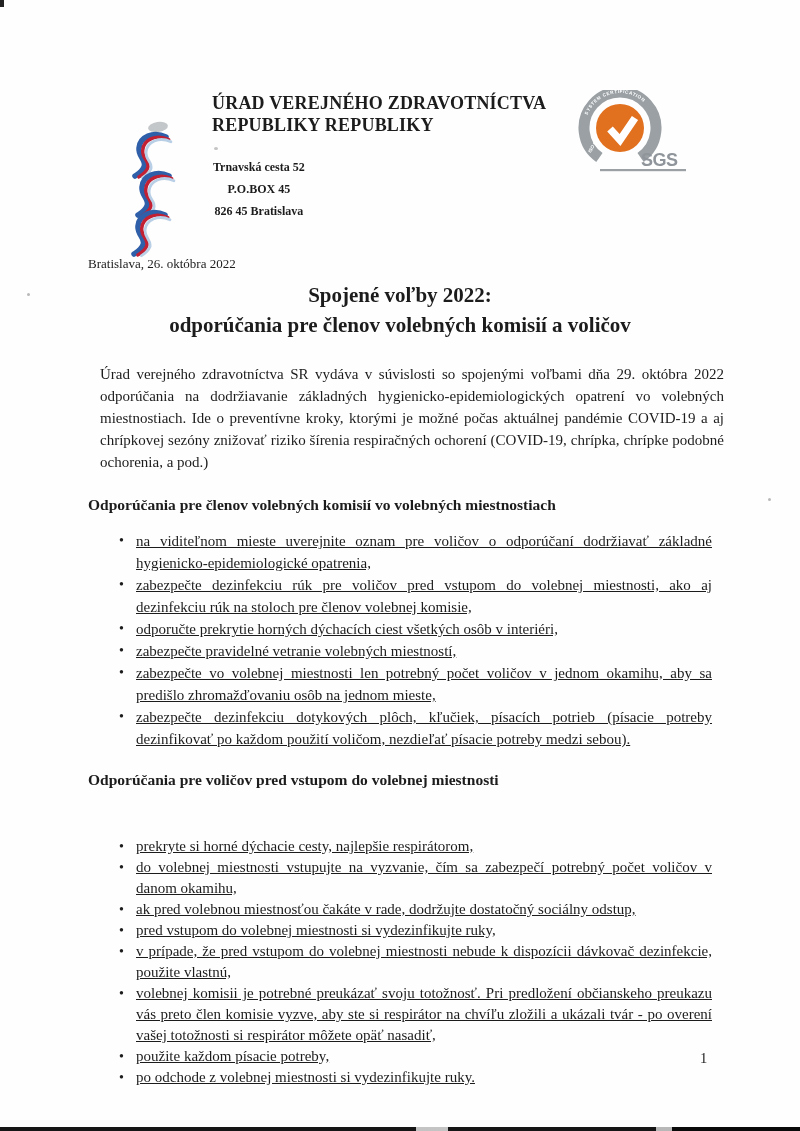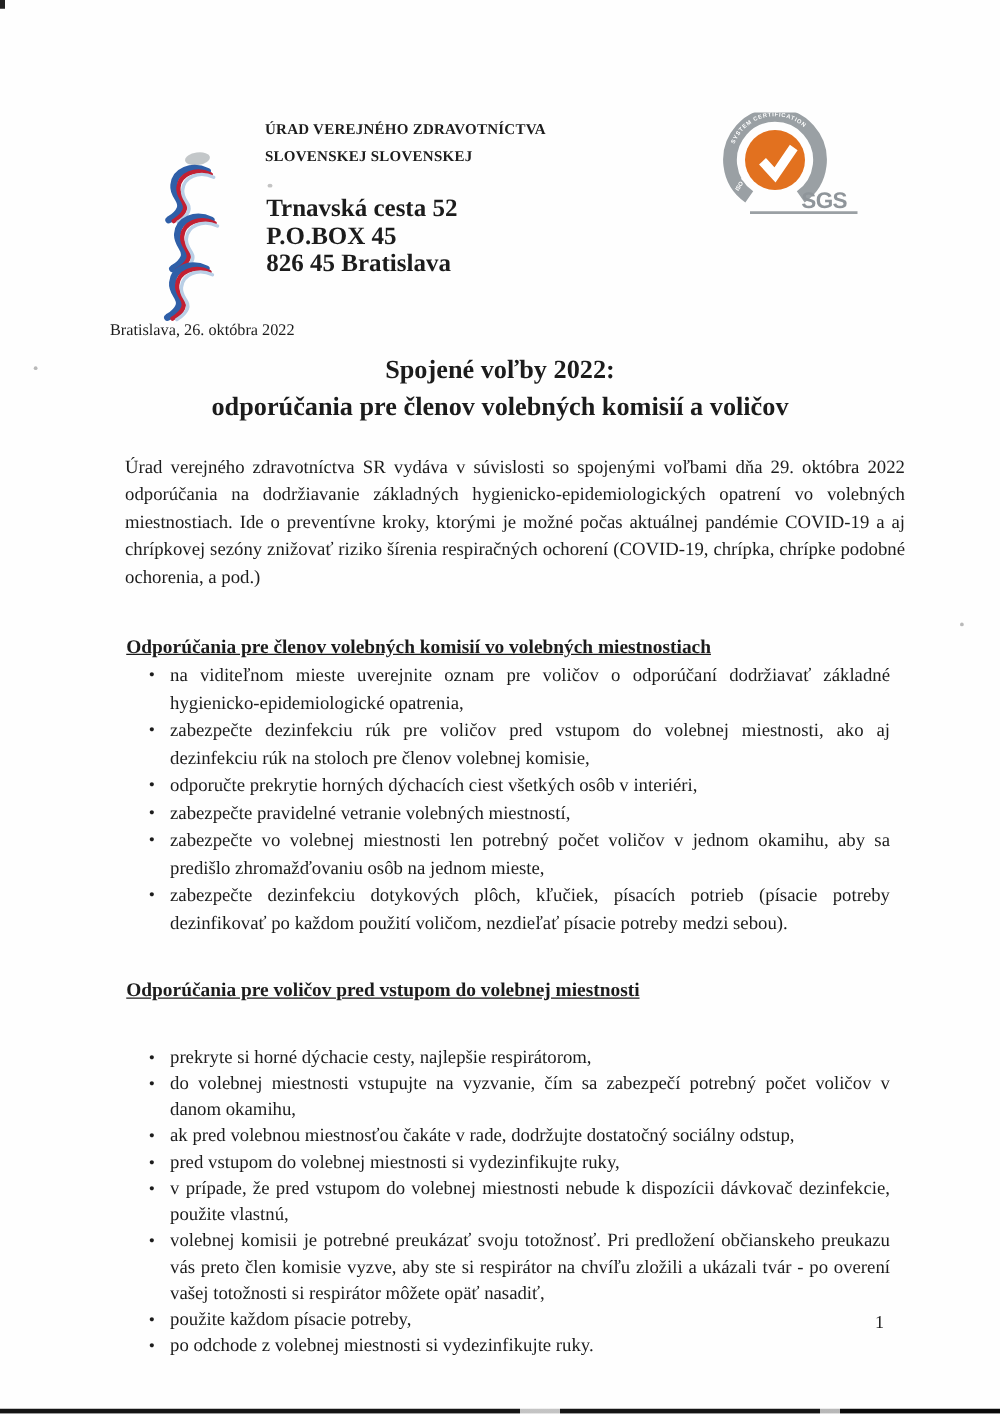--- a/index.html
+++ b/index.html
@@ -6,39 +6,39 @@
   .page{
     position:relative;
     width:800px;height:1131px;
     background:#fefefe;
     font-family:"Liberation Serif", serif;
     color:#1c1c1c;
     overflow:hidden;
   }
   
   .org-block{position:absolute;left:212px;top:92px;width:400px;}
-  .org-line{font-weight:bold;font-size:12px;line-height:22px;letter-spacing:.2px;}
+  .org-line{font-weight:bold;font-size:18px;line-height:22px;letter-spacing:.2px;}
   .addr-block{position:absolute;left:213px;top:156px;}
-  .addr-line{font-weight:bold;font-size:20px;line-height:22px;}
+  .addr-line{font-weight:bold;font-size:12px;line-height:22px;text-align:center;}
   .uvz-logo{position:absolute;left:112px;top:98px;}
   .sgs-logo{position:absolute;left:570px;top:90px;}
   
   .dateline{position:absolute;top:256px;left:88px;width:624px;font-size:13px;}
   
   .doc-title{position:absolute;top:280px;left:0;width:800px;text-align:center;
     font-size:21px;font-weight:bold;line-height:30px;}
   
   .intro{position:absolute;left:88px;top:351px;width:624px;
     font-size:15px;line-height:22px;text-align:justify;margin:12px;}
   .section-heading{position:absolute;left:88px;width:624px;
-    font-size:15.5px;font-weight:bold;margin:13px;text-decoration:underline;}
+    font-size:15.5px;font-weight:bold;margin:0;}
   .h1-pos{top:496px;}
   .h2-pos{top:771px;}
   .bullet-list{position:absolute;left:88px;width:624px;margin:0;padding:0;
-    list-style:none;font-size:15px;line-height:22px;text-align:justify;}
+    list-style:none;font-size:15px;line-height:22px;text-align:justify;text-decoration:underline;}
   .l1-pos{top:530px;}
   .l2-pos{top:836px;line-height:21px;}
   .bullet-list li{position:relative;padding-left:48px;}
   .bullet-list li::before{content:"\2022";position:absolute;left:31px;top:0;font-size:14px;}
   
   .page-number{position:absolute;left:700px;top:1050px;font-size:14.5px;}
   
   .scan-bottom-line{position:absolute;left:0;bottom:0;width:100%;height:4px;
     background:linear-gradient(90deg,#151515 0 52%,rgba(21,21,21,.25) 52% 56%,#151515 56% 82%,rgba(21,21,21,.3) 82% 84%,#0a0a0a 84% 100%);}
   .scan-corner-mark{position:absolute;left:0;top:0;width:4px;height:7px;background:#222;}
@@ -62,21 +62,21 @@
       </g>
     </defs>
     <ellipse cx="46" cy="29" rx="10" ry="5" fill="#b9bdbf" opacity="0.85" transform="rotate(-8 46 29)"></ellipse>
     <use href="#wave" transform="translate(21,36)"></use>
     <use href="#wave" transform="translate(24,75)"></use>
     <use href="#wave" transform="translate(20,114)"></use>
   </svg>
 
   <div class="org-block">
     <div class="org-line">ÚRAD VEREJNÉHO ZDRAVOTNÍCTVA</div>
-    <div class="org-line">SLOVENSKEJ SLOVENSKEJ</div>
+    <div class="org-line">REPUBLIKY REPUBLIKY</div>
   </div>
   <div class="addr-block">
     <div class="addr-line">Trnavská cesta 52</div>
     <div class="addr-line">P.O.BOX 45</div>
     <div class="addr-line">826 45 Bratislava</div>
   </div>
 
   <svg class="sgs-logo" width="130" height="90" viewBox="0 0 130 90" aria-hidden="true">
     <defs>
       <path id="arcTextPath" d="M16.2,28.9 A35,35 0 0 1 83.8,28.9" fill="none"></path>

